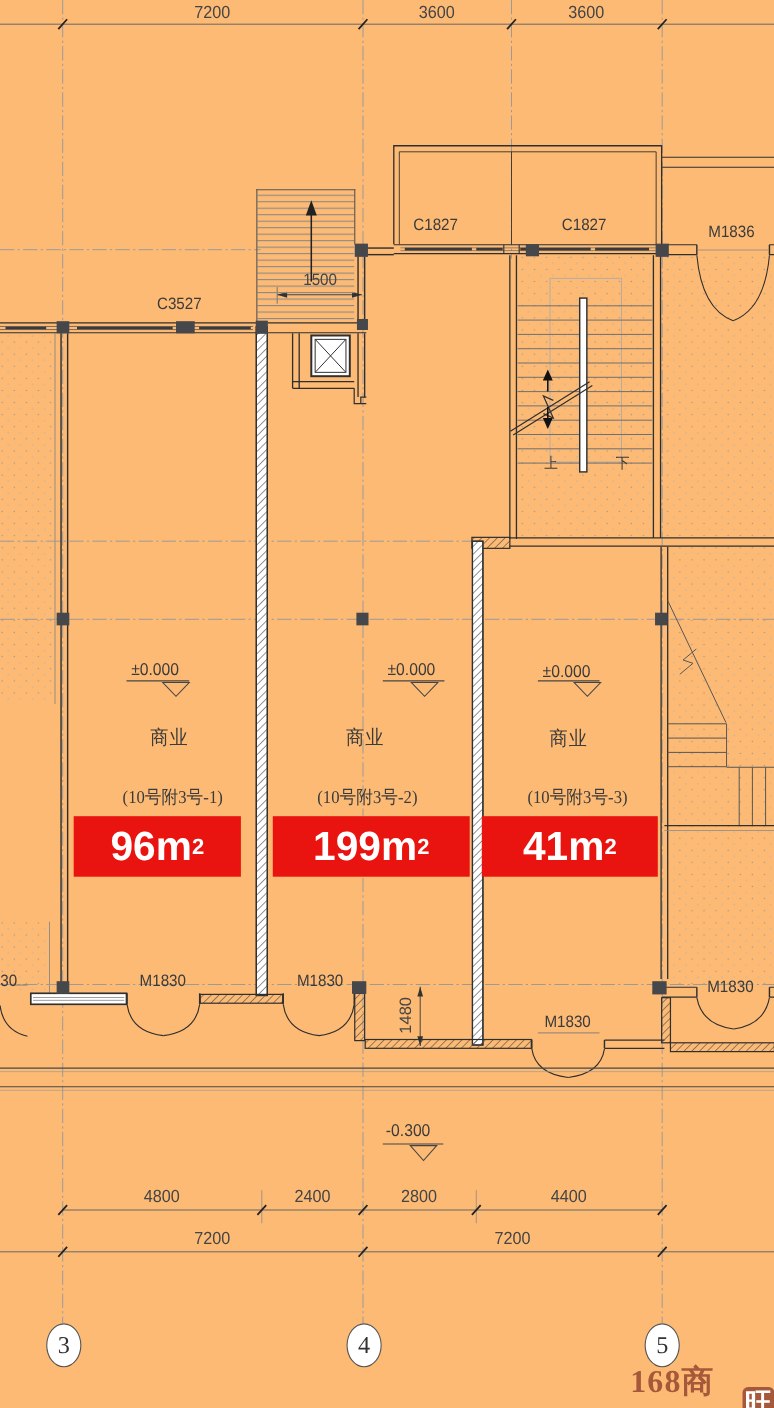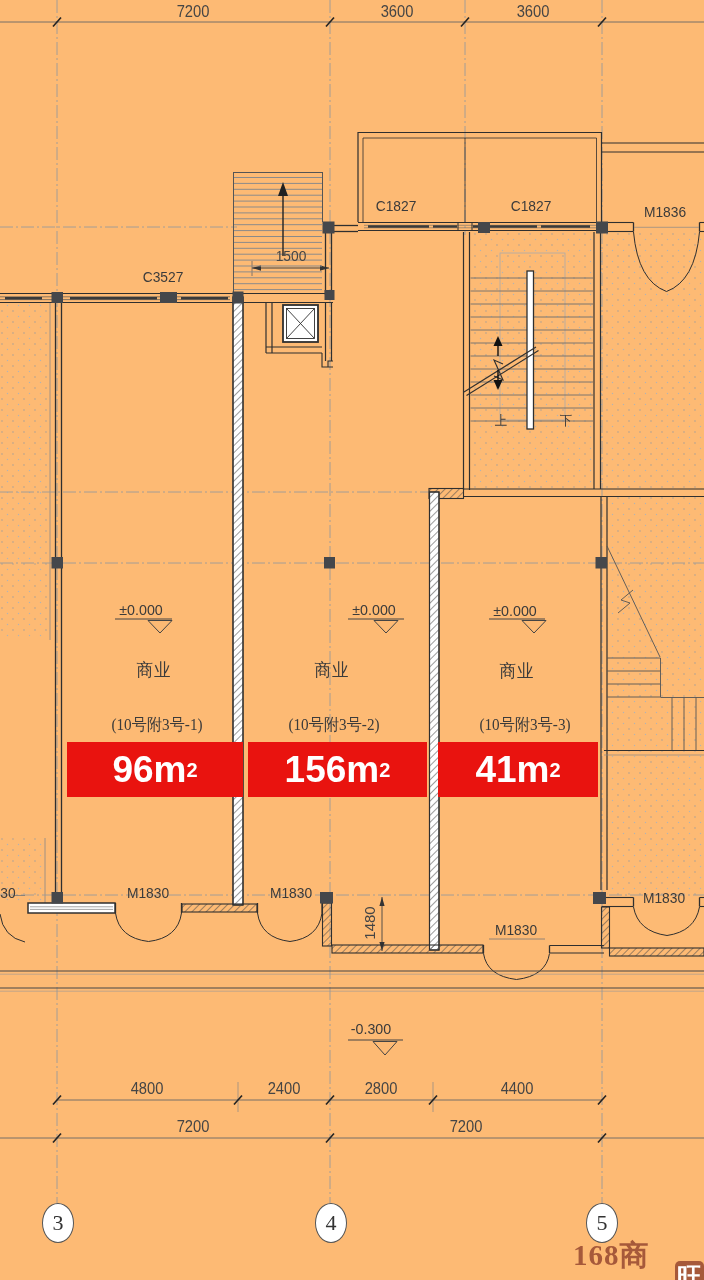--- a/index.html
+++ b/index.html
@@ -331,31 +331,31 @@
 <div class="lbl" style="left:396px;top:205px">C1827</div>
 <div class="lbl" style="left:531px;top:205px">C1827</div>
 <div class="lbl" style="left:665px;top:211px">M1836</div>
 
 <div class="lbl small cjk" style="left:501px;top:421px">上</div>
 <div class="lbl small cjk" style="left:566px;top:421px">下</div>
 
 <div class="lbl lvl" style="left:141px;top:610px">±0.000</div>
 <div class="lbl room cjk" style="left:154px;top:670px">商业</div>
 <div class="lbl unitno cjk" style="left:157px;top:725px">(10号附3号-1)</div>
-<div class="banner" style="left:67px;top:742px;width:176px">
+<div class="banner" style="left:67px;top:742px;width:152px">
   <span class="num">96</span>
       <span class="num">m</span>
       <sup>2</sup>
 </div>
 
 <div class="lbl lvl" style="left:374px;top:610px">±0.000</div>
 <div class="lbl room cjk" style="left:332px;top:670px">商业</div>
 <div class="lbl unitno cjk" style="left:334px;top:725px">(10号附3号-2)</div>
 <div class="banner" style="left:248px;top:742px;width:179px">
-  <span class="num">156</span>
+  <span class="num">199</span>
       <span class="num">m</span>
       <sup>2</sup>
 </div>
 
 <div class="lbl lvl" style="left:515px;top:611px">±0.000</div>
 <div class="lbl room cjk" style="left:517px;top:671px">商业</div>
 <div class="lbl unitno cjk" style="left:525px;top:725px">(10号附3号-3)</div>
 <div class="banner" style="left:438px;top:742px;width:160px">
   <span class="num">41</span>
       <span class="num">m</span>

